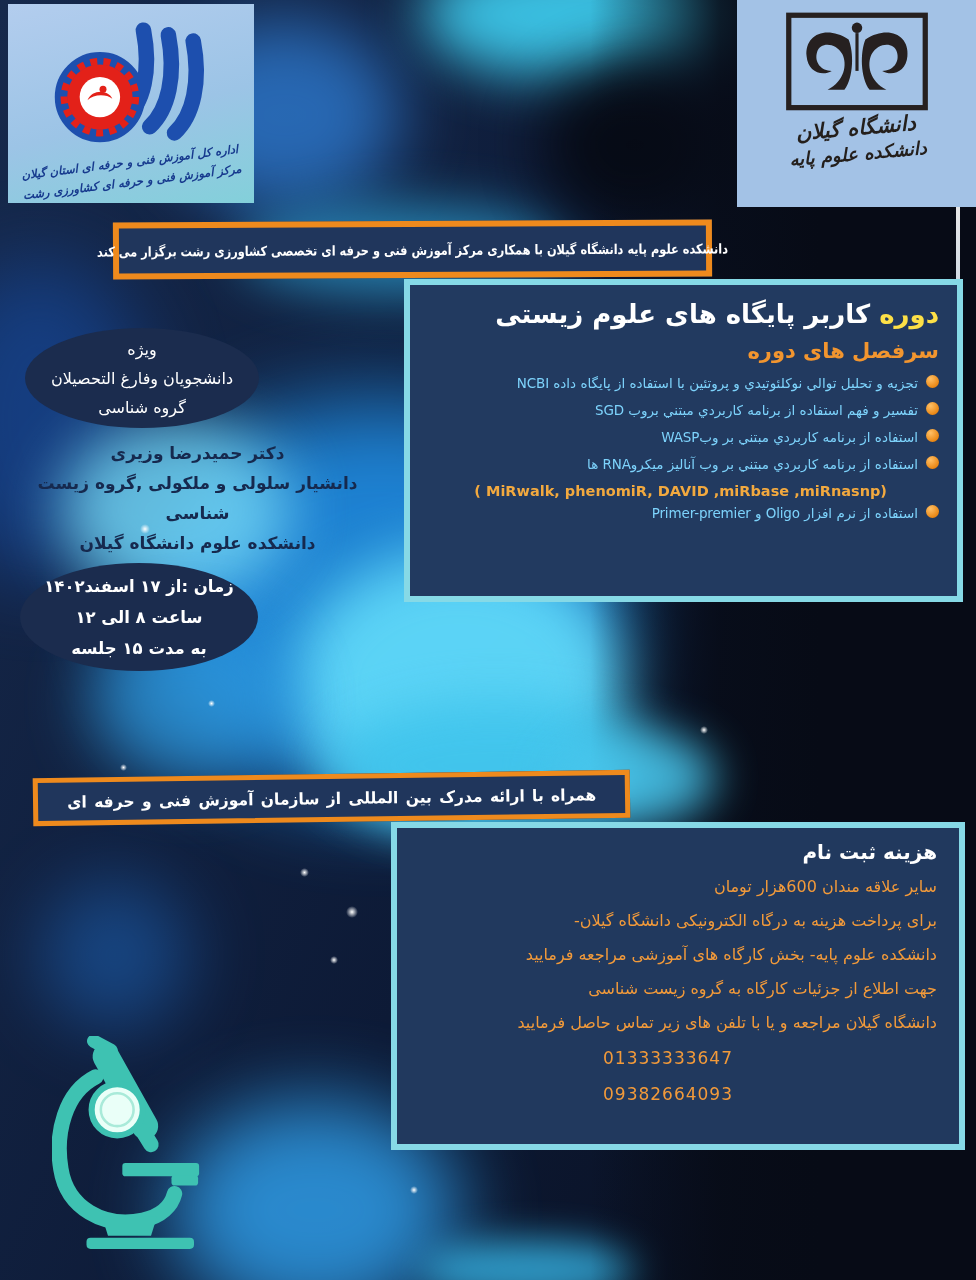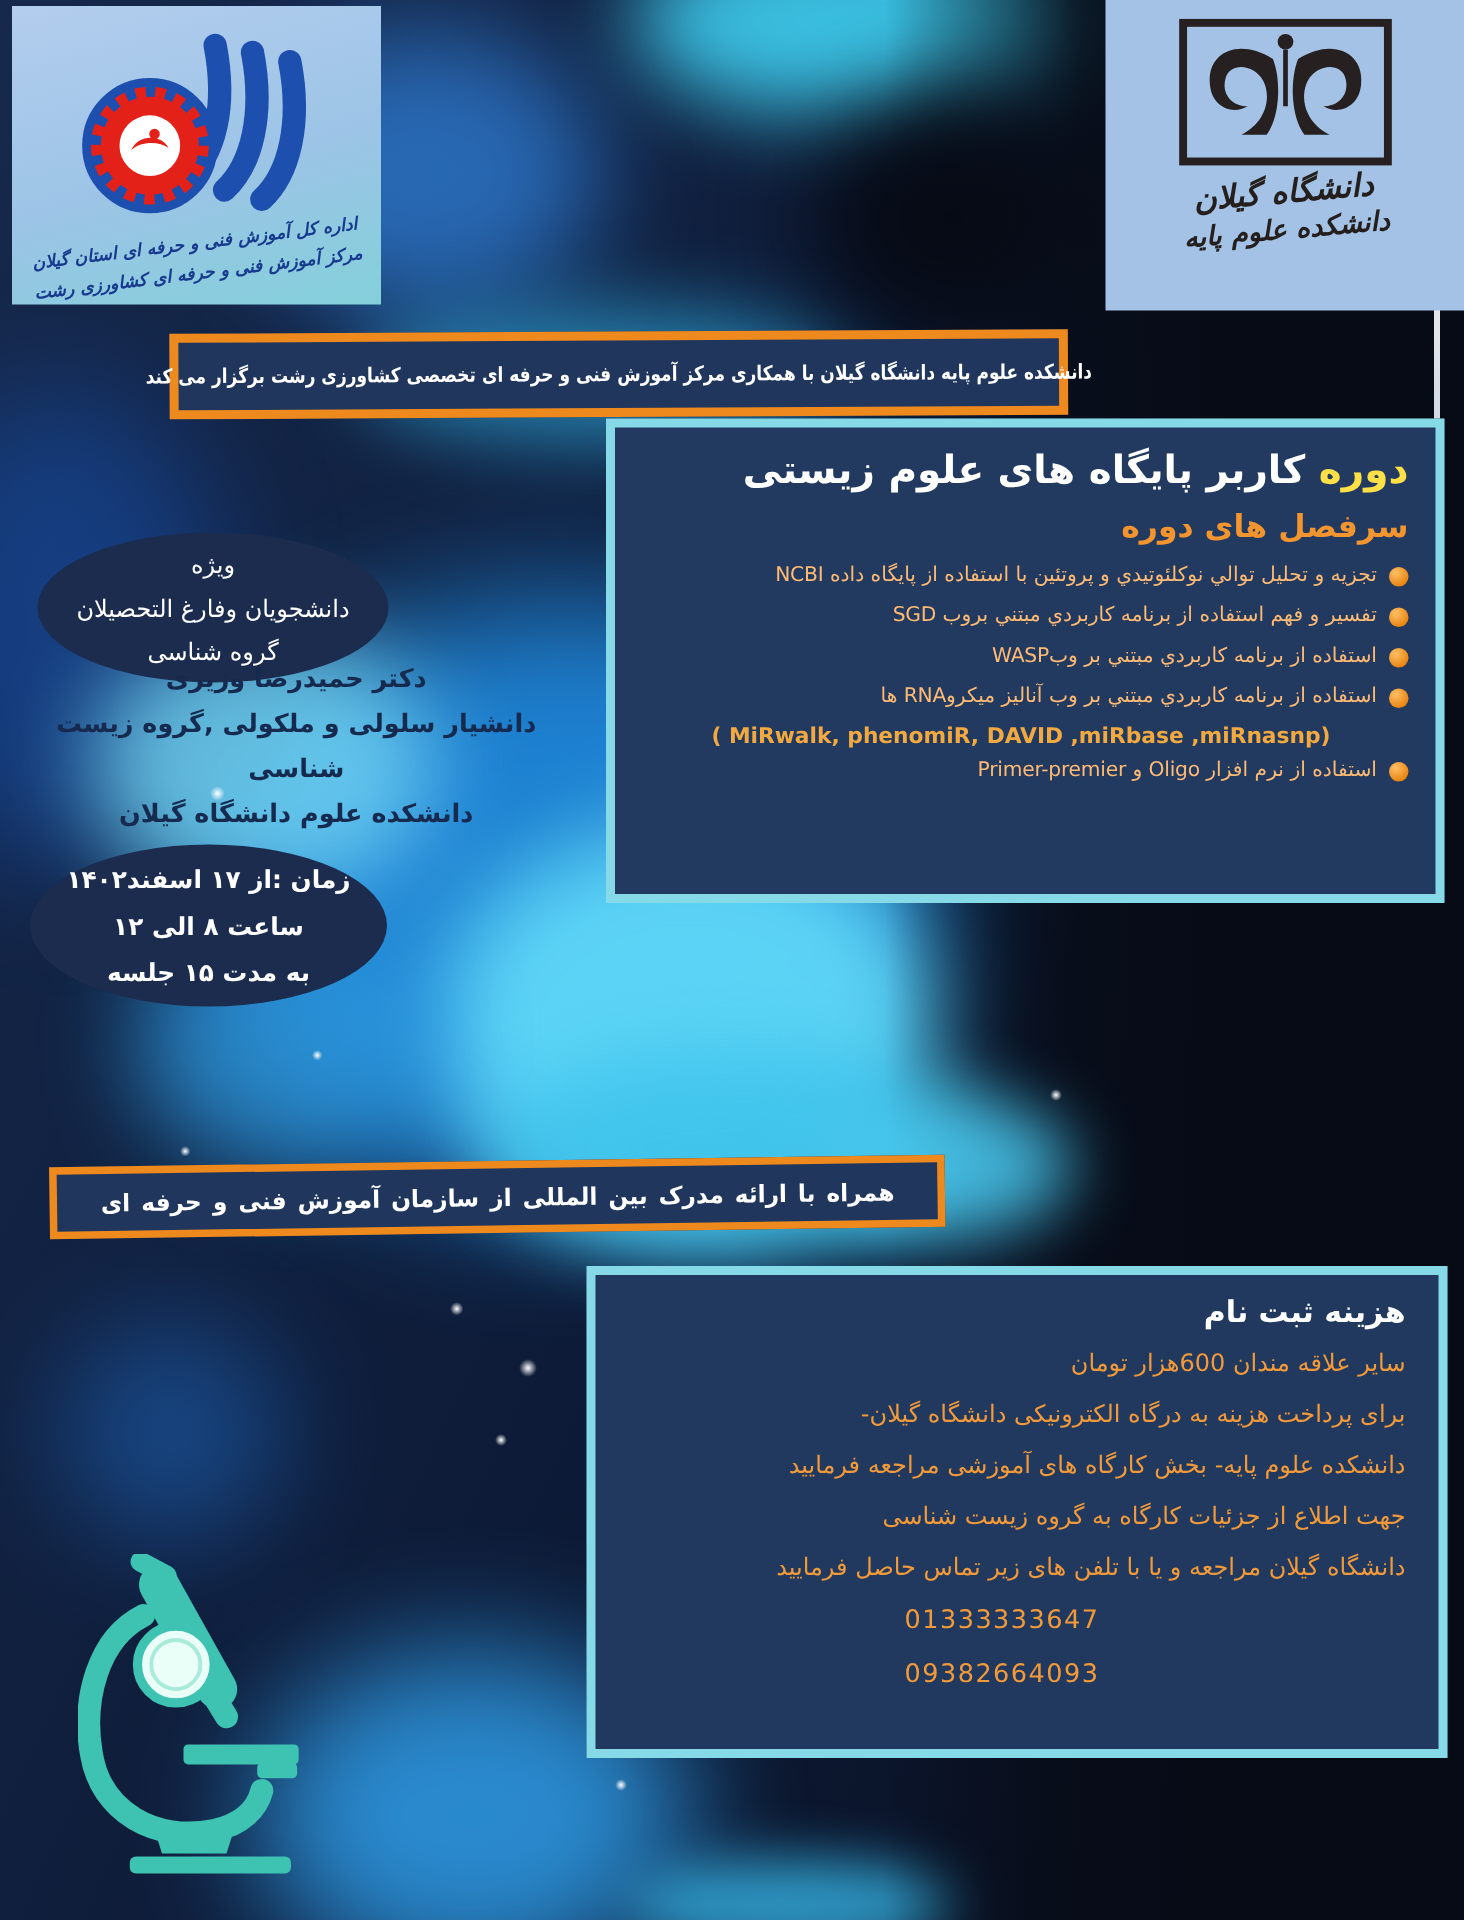--- a/index.html
+++ b/index.html
@@ -36,39 +36,39 @@
   .banner1 span{font-size:13.5px;white-space:nowrap;transform:scaleX(.84);transform-origin:center;}
   .banner2{left:33px;top:774px;width:597px;height:48px;border-width:5px;transform:rotate(-0.8deg);}
   .banner2 span{font-size:16px;white-space:nowrap;word-spacing:2px;transform:scaleX(.97);}
   
   .main-panel{position:absolute;left:404px;top:279px;width:559px;height:323px;z-index:6;
        background:#223a60;border:6px solid #86d9e6;padding:14px 18px 10px 10px;}
   .panel-title{font-size:26px;font-weight:bold;color:#fff;text-align:right;white-space:nowrap;}
   .panel-title .hl{color:#fde047;}
   .panel-subtitle{font-size:21px;font-weight:bold;color:#f2952f;text-align:right;margin-top:10px;}
   .bullets{margin-top:12px;}
-  .brow{display:flex;align-items:flex-end;justify-content:flex-start;margin-bottom:11px;
-       color:#fdba74;font-size:13.5px;letter-spacing:-0.15px;white-space:nowrap;}
+  .brow{display:flex;align-items:flex-start;justify-content:flex-start;margin-bottom:11px;
+       color:#7dd3fc;font-size:13.5px;letter-spacing:-0.15px;white-space:nowrap;}
   .brow .marker{flex:0 0 13px;width:13px;height:13px;border-radius:50%;margin-left:8px;
        background:radial-gradient(circle at 35% 30%,#ffc066,#e8830f 75%);}
   .b-gap{}
   .bullet-sub{direction:ltr;text-align:right;color:#f2a93f;font-size:14.5px;font-weight:bold;
        margin:0 52px 6px 0;white-space:nowrap;}
   
   .ellipse{position:absolute;z-index:6;background:#1b2c4e;border-radius:50%;
        display:flex;flex-direction:column;align-items:center;justify-content:center;
        color:#fff;text-align:center;}
-  .e1{left:25px;top:355px;width:234px;height:100px;font-size:16px;line-height:29px;}
+  .e1{left:25px;top:328px;width:234px;height:100px;font-size:16px;line-height:29px;}
   .e1 .wide{white-space:nowrap;}
   .e2{left:20px;top:563px;width:238px;height:108px;font-size:16.5px;line-height:31px;font-weight:bold;}
   .instructor{position:absolute;left:10px;top:438px;width:375px;z-index:6;text-align:center;
        color:#16294e;font-weight:bold;font-size:17px;line-height:30px;}
   .instructor .lbl{font-size:18px;}
   
-  .bottom-panel{position:absolute;left:391px;top:844px;width:574px;height:328px;z-index:6;
+  .bottom-panel{position:absolute;left:391px;top:822px;width:574px;height:328px;z-index:6;
        background:#21395e;border:6px solid #86d9e6;padding:12px 22px 8px 2px;}
   .reg-heading{color:#fff;font-weight:bold;font-size:20px;text-align:right;margin-bottom:6px;}
   .reg-line{color:#f29a3a;font-size:16px;line-height:34px;text-align:right;white-space:nowrap;}
   .reg-line.center{text-align:right;}
   .reg-phone{color:#f29a3a;font-size:17px;line-height:36px;text-align:center;letter-spacing:1px;}
   
   .microscope{position:absolute;left:52px;top:1036px;z-index:5;}
 </style>
 </head>
 <body>

